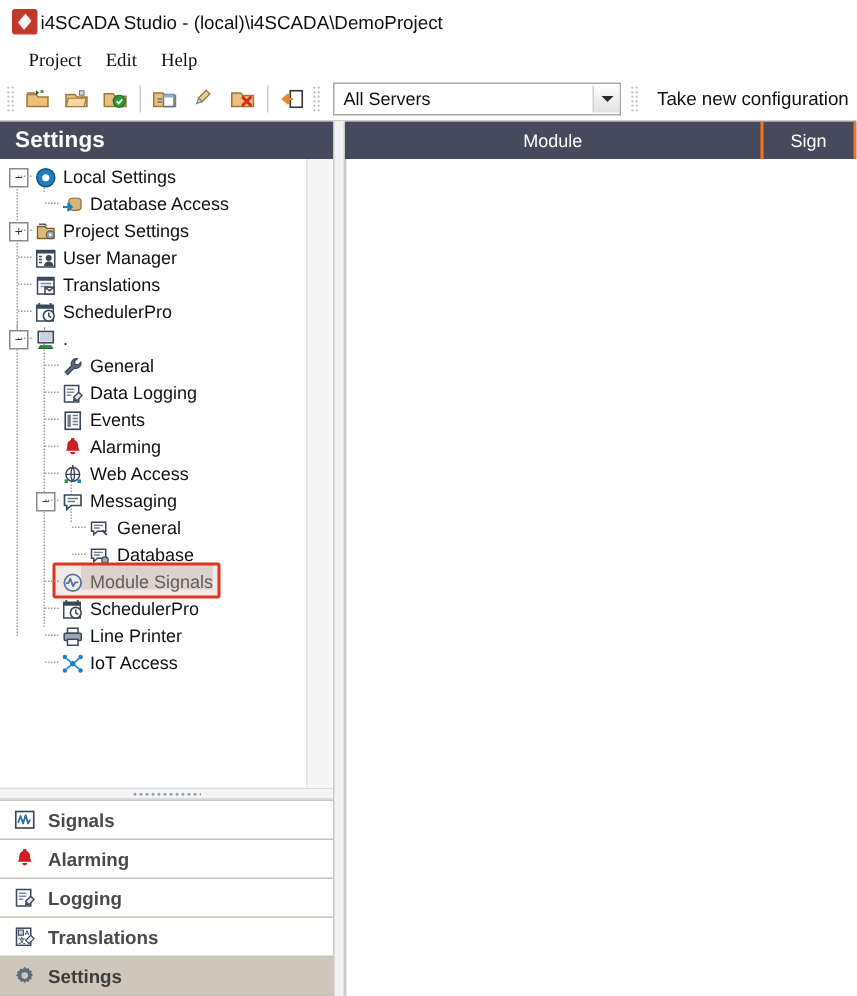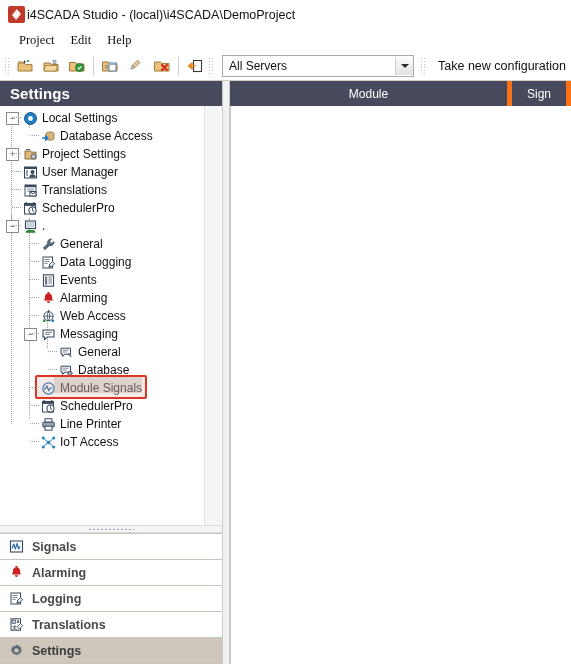--- a/index.html
+++ b/index.html
@@ -83,21 +83,21 @@
   .navitem .ico{margin-right:8px;}
   .navitem.active{background:#cfc7bb;color:#3c3c3c;}
 
   
   .vsplit{width:6px;background:#f2f2f2;border-left:1px solid #c9c9c9;border-right:1px solid #c9c9c9;}
 
   
   .rightpane{flex:1;display:flex;flex-direction:column;background:#ffffff;}
   .grid-head{height:25px;background:#464A5C;display:flex;align-items:stretch;}
   .gh-cell{display:flex;align-items:center;justify-content:center;color:#ffffff;font-size:12px;
-     border-right:5px solid #f97316;}
+     border-right:2px solid #f97316;}
   .grid-body{flex:1;background:#ffffff;border-left:1px solid #c9c9c9;}
 </style>
 </head>
 <body>
 
 <div class="app">
 
   <div class="titlebar">
     <div class="logo"></div>
     <div class="title-text">i4SCADA Studio - (local)\i4SCADA\DemoProject</div>

